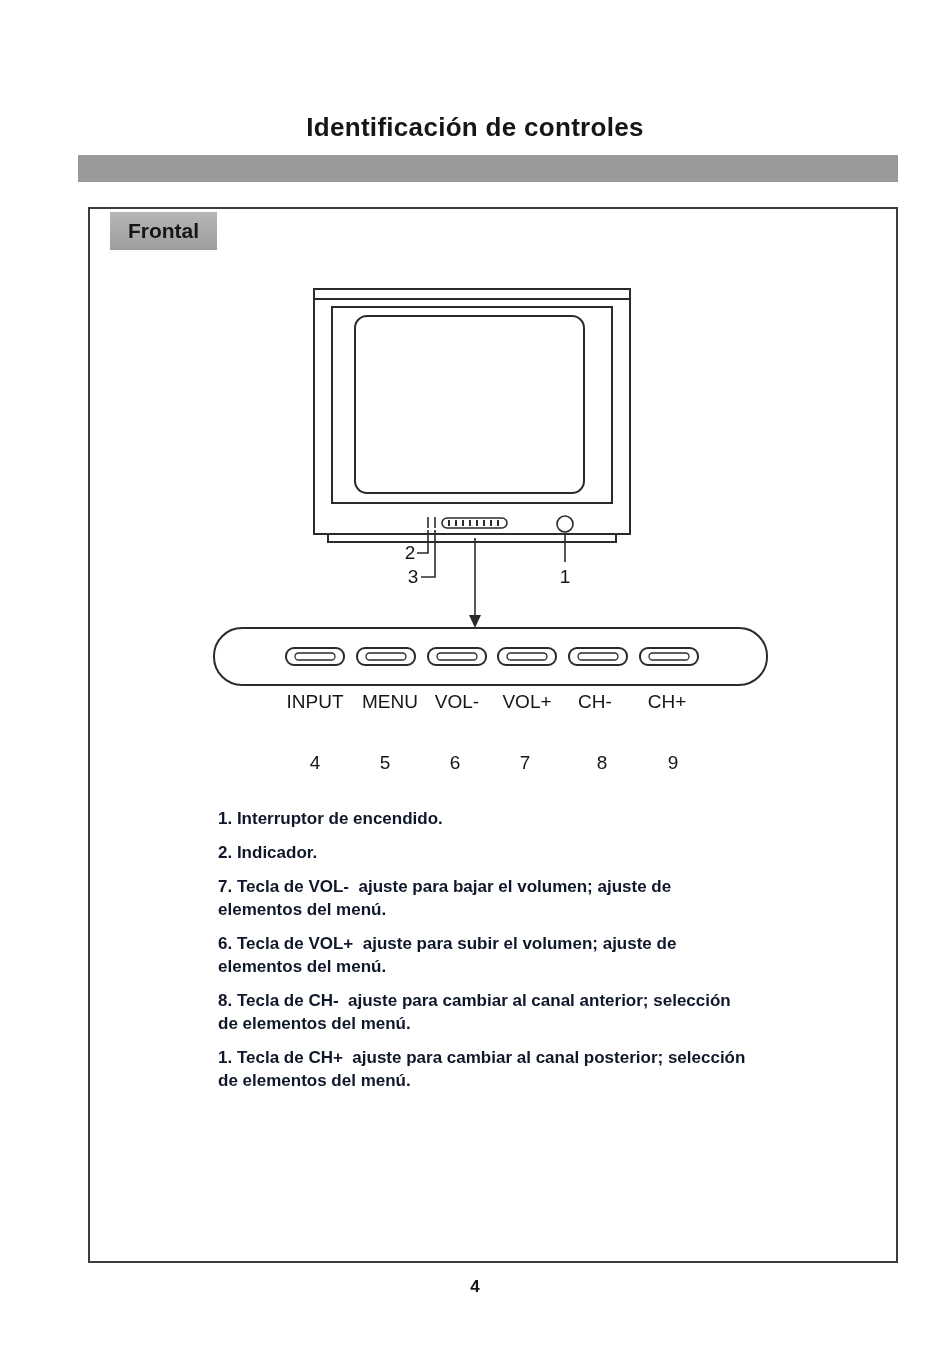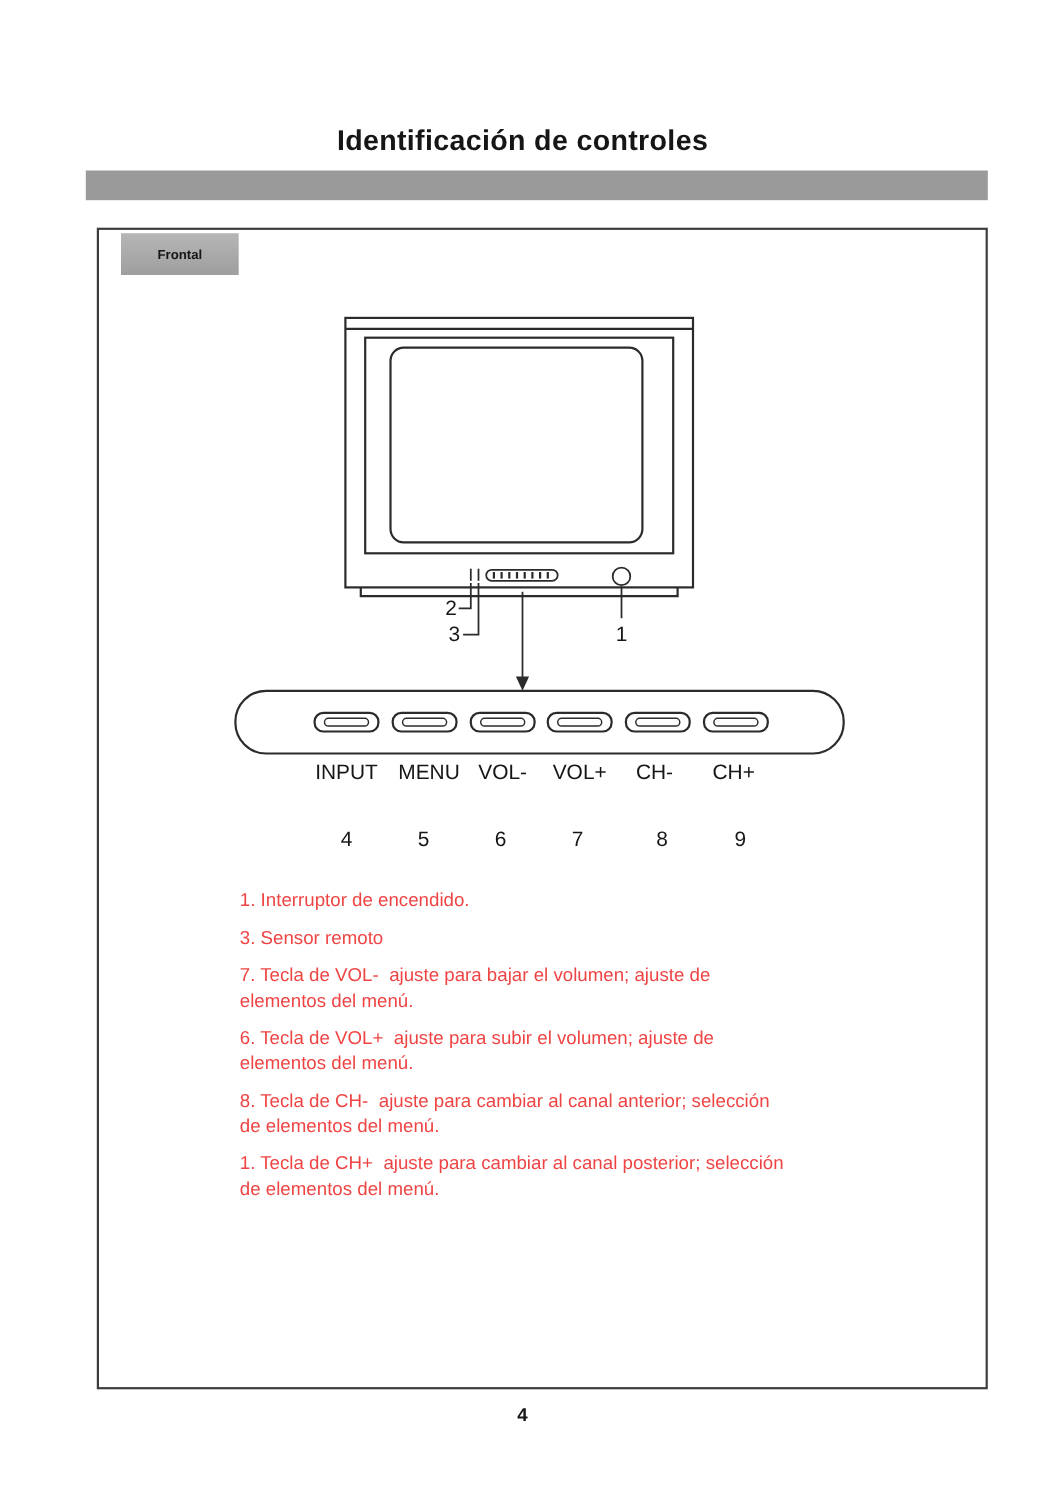--- a/index.html
+++ b/index.html
@@ -23,28 +23,28 @@
     background: #9a9a9a;
   }
   .content-box {
     position: absolute; left: 88px; top: 207px; width: 810px; height: 1056px;
     border: 2px solid #3c3c3c; background: #fff;
   }
   .frontal-label {
     position: absolute; left: 20px; top: 3px; width: 107px; height: 38px;
     background: linear-gradient(#b6b6b6, #9e9e9e);
     display: flex; align-items: center; justify-content: center;
-    font-size: 12px; font-weight: bold; color: #161616;
+    font-size: 21px; font-weight: bold; color: #161616;
   }
   .diagram-svg { position: absolute; left: 0; top: 52px; }
   svg text { font-family: "Liberation Sans", sans-serif; }
 
   .descriptions { position: absolute; left: 128px; top: 598px; width: 684px; }
   .desc {
-    font-size: 17px; font-weight: normal; color: #ef4444;
+    font-size: 17px; font-weight: bold; color: #0f172a;
     line-height: 23px; margin-bottom: 11px; white-space: pre-wrap;
   }
   .page-number {
     position: absolute; top: 1277px; left: 0; width: 950px;
     text-align: center; font-size: 17px; font-weight: bold; color: #161616;
   }
 </style>
 </head>
 <body>
 
@@ -140,21 +140,21 @@
         <text x="295" y="508">5</text>
         <text x="365" y="508">6</text>
         <text x="435" y="508">7</text>
         <text x="512" y="508">8</text>
         <text x="583" y="508">9</text>
       </g>
     </svg>
 
     <div class="descriptions">
       <div class="desc">1. Interruptor de encendido.</div>
-      <div class="desc">3. Sensor remoto</div>
+      <div class="desc">2. Indicador.</div>
       <div class="desc">7. Tecla de VOL-  ajuste para bajar el volumen; ajuste de
 elementos del menú.</div>
       <div class="desc">6. Tecla de VOL+  ajuste para subir el volumen; ajuste de
 elementos del menú.</div>
       <div class="desc">8. Tecla de CH-  ajuste para cambiar al canal anterior; selección
 de elementos del menú.</div>
       <div class="desc">1. Tecla de CH+  ajuste para cambiar al canal posterior; selección
 de elementos del menú.</div>
     </div>
 

